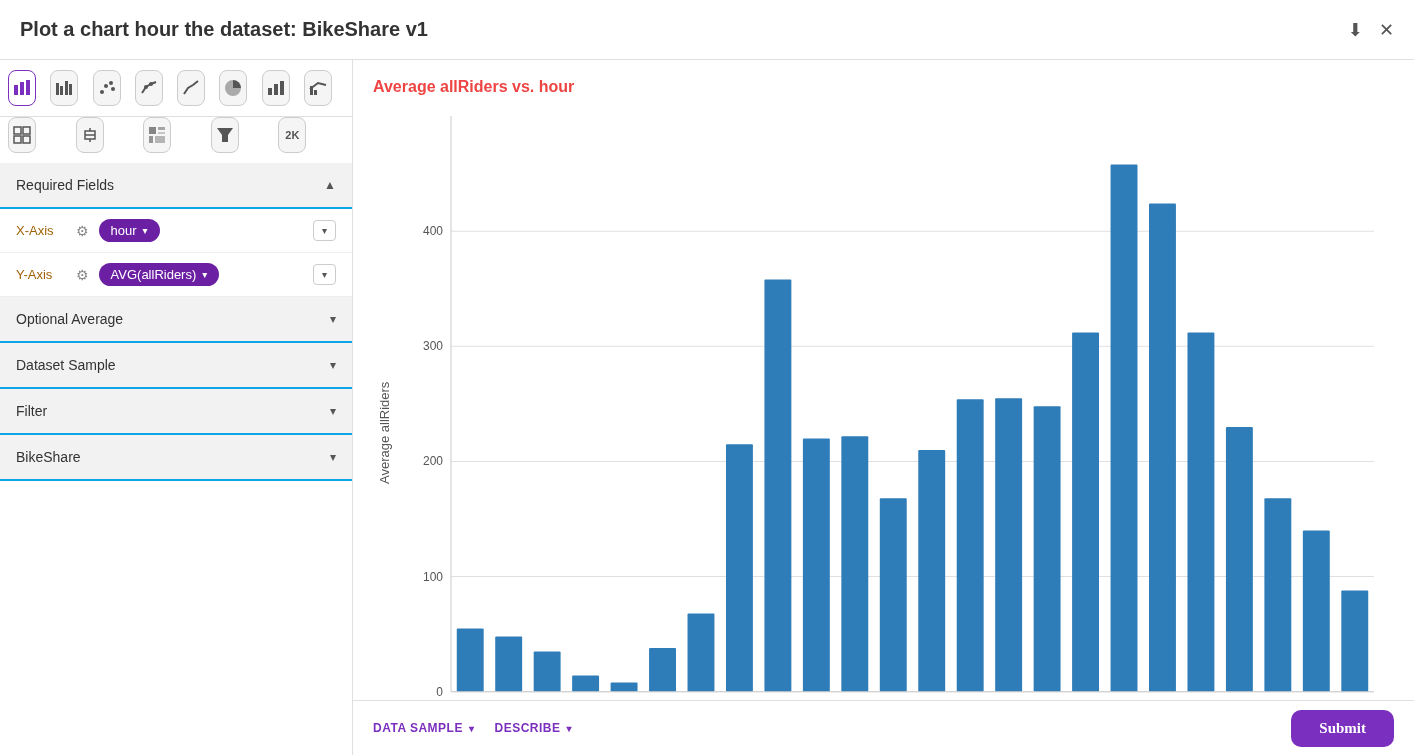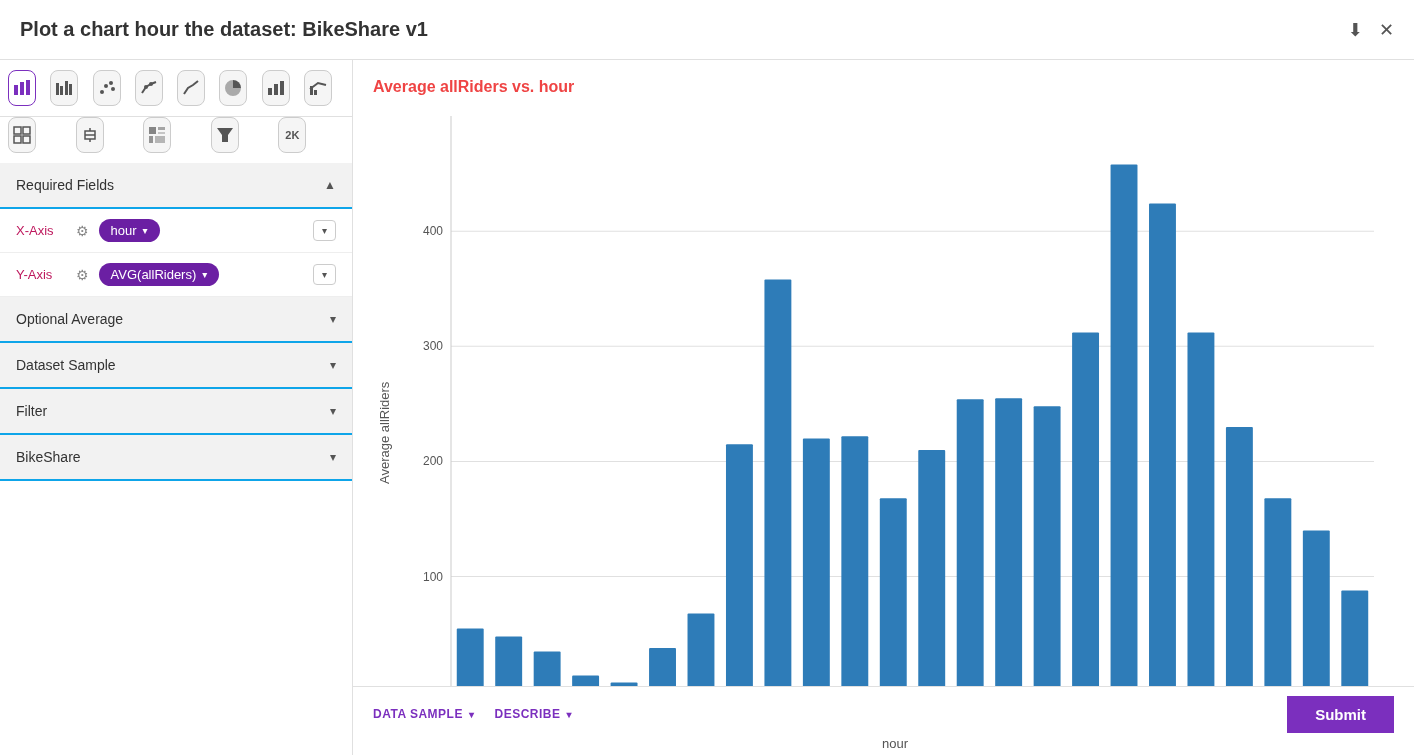--- a/index.html
+++ b/index.html
@@ -48,21 +48,21 @@
       padding: 14px 16px; background: #f2f2f2; cursor: pointer;
       border-bottom: 2px solid #0ea5e9; font-size: 14px; font-weight: 500; color: #333;
     }
     .section-header .arrow { font-size: 12px; color: #555; }
 
     
     .field-row {
       display: flex; align-items: center; padding: 10px 16px; gap: 10px;
       border-bottom: 1px solid #eee;
     }
-    .field-label { font-size: 13px; color: #be185d; width: 50px; flex-shrink: 0; }
+    .field-label { font-size: 13px; color: #a16207; width: 50px; flex-shrink: 0; }
     .field-gear { color: #888; font-size: 14px; cursor: pointer; }
     .field-pill {
       background: #6b1fa3; color: #fff; border-radius: 20px;
       padding: 4px 12px; font-size: 13px; display: flex; align-items: center; gap: 6px;
       cursor: pointer;
     }
     .field-pill .pill-arrow { font-size: 10px; }
     .field-dropdown {
       margin-left: auto; border: 1px solid #ccc; border-radius: 4px;
       padding: 4px 8px; font-size: 13px; background: #fff; cursor: pointer;
@@ -101,33 +101,33 @@
     svg.chart-svg {
       width: 100%; height: 100%;
     }
 
     .x-axis-label {
       text-align: center; font-size: 13px; color: #555; padding: 4px 0 8px 0;
     }
 
     
     .bottom-bar {
-      position: absolute; bottom: 14px; left: 353px; right: 0;
+      position: absolute; bottom: 0; left: 353px; right: 0;
       height: 55px; display: flex; align-items: center; justify-content: space-between;
       padding: 0 20px; border-top: 1px solid #e0e0e0; background: #fff;
     }
     .bottom-left { display: flex; gap: 20px; align-items: center; }
     .bottom-tab {
       font-size: 12px; font-weight: 600; color: #7b2fbe; letter-spacing: 0.5px;
       cursor: pointer; display: flex; align-items: center; gap: 6px;
     }
     .bottom-tab .tab-arrow { font-size: 10px; }
     .submit-btn {
-      background: #7b2fbe; color: #fff; border: none; border-radius: 0;
-      padding: 10px 28px; font-size: 15px; font-weight: 600; cursor: pointer;
+      background: #7b2fbe; color: #fff; border: none; border-radius: 10px;
+      padding: 10px 28px; font-size: 15px; font-weight: 600; cursor: pointer; font-family: Liberation Serif, serif;
     }
   </style>
 </head>
 <body>
 
 <div class="header">
   <span class="header-title">Plot a chart hour the dataset: BikeShare v1</span>
   <div class="header-icons">
     <span class="header-icon">⬇</span>
     <span class="header-icon">✕</span>

